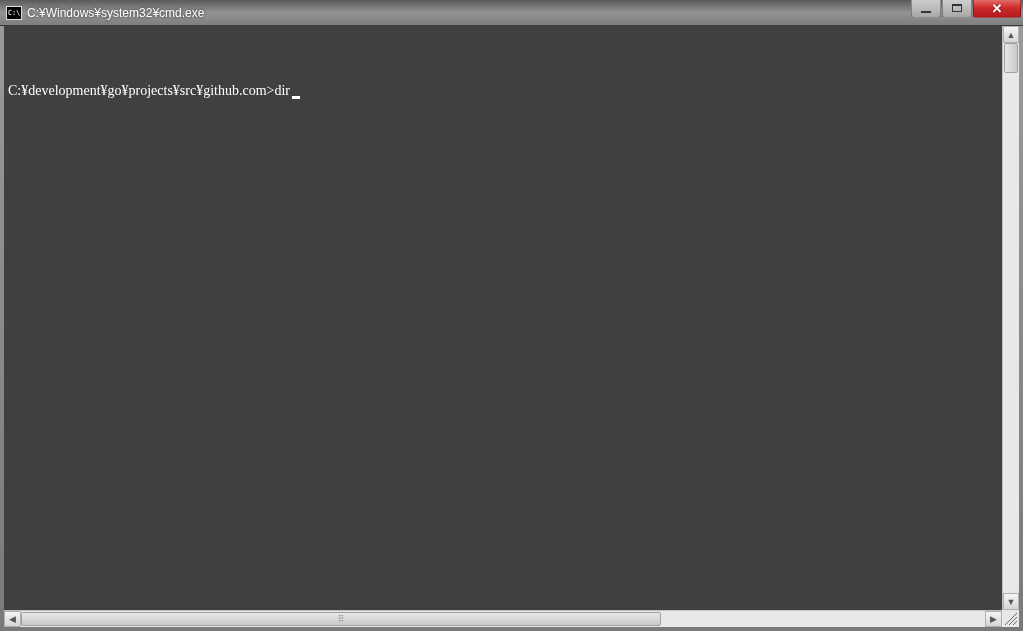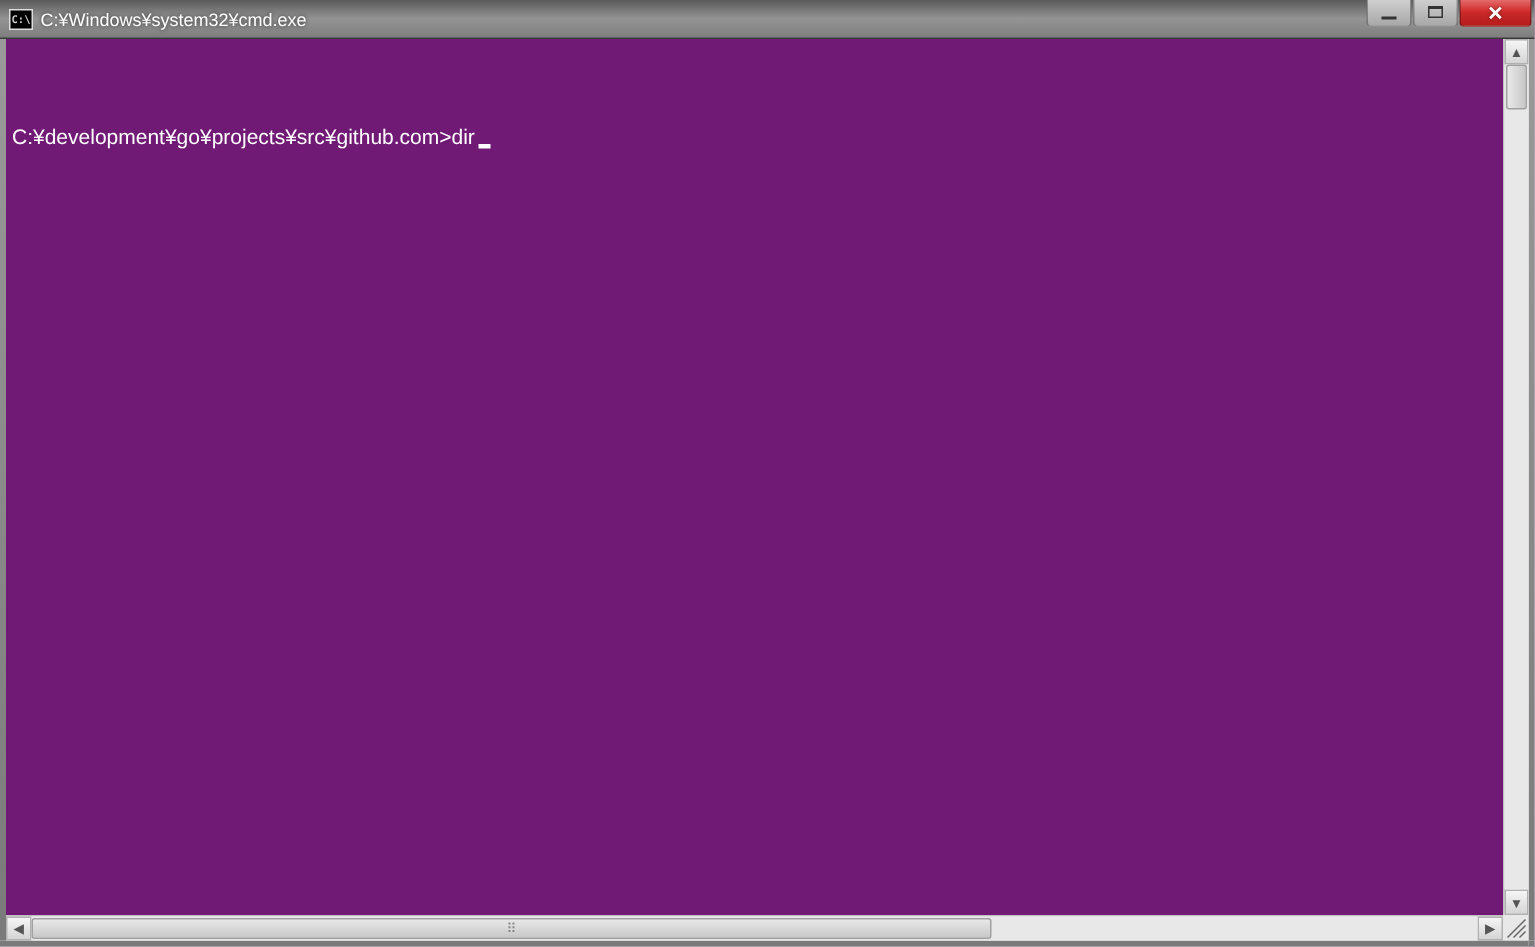--- a/index.html
+++ b/index.html
@@ -127,23 +127,23 @@
     
     .terminal-container {
       flex: 1;
       display: flex;
       background: #f0f0f0;
       overflow: hidden;
     }
     
     .terminal {
       flex: 1;
-      background: #701a75;
+      background: #404040;
       color: #ffffff;
-      font-family: Liberation Sans, sans-serif;
+      font-family: Liberation Serif, serif;
       font-size: 14px;
       line-height: 18px;
       padding: 2px 4px;
       overflow: hidden;
       white-space: pre;
       position: relative;
     }
     
     .terminal-line {
       display: block;

